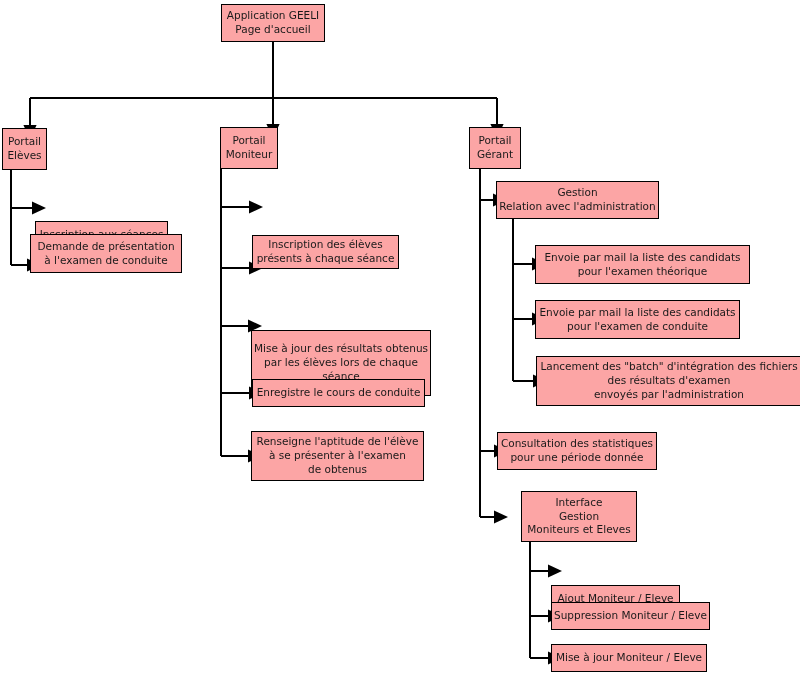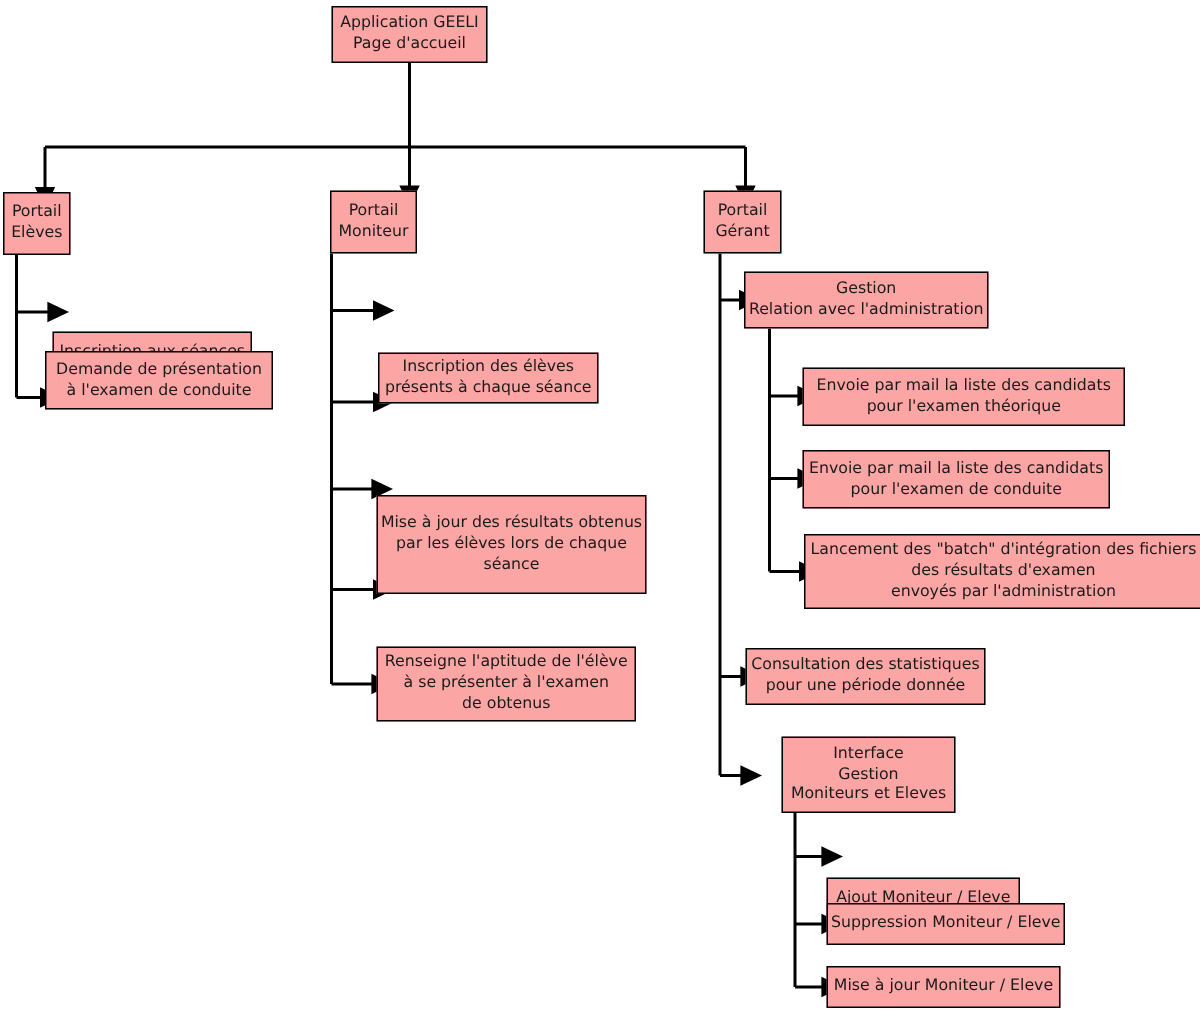--- a/index.html
+++ b/index.html
@@ -90,20 +90,21 @@
 
   <div class="node" style="left: 35px; top: 194px; width: 133px; height: 28px; margin-top: 27px;">Inscription aux séances</div>
   <div class="node" style="left: 30px; top: 234px; width: 152px; height: 39px;">Demande de présentation
 à l'examen de conduite</div>
 
   <div class="node" style="left: 252px; top: 235px; width: 147px; height: 34px;">Inscription des élèves
 présents à chaque séance</div>
   <div class="node" style="left: 251px; top: 301px; width: 180px; height: 66px; margin-top: 29px;">Mise à jour des résultats obtenus
 par les élèves lors de chaque
 séance</div>
+  <div class="node" style="left: 252px; top: 379px; width: 173px; height: 28px;">Enregistre le cours de conduite</div>
   <div class="node" style="left: 251px; top: 431px; width: 173px; height: 50px;">Renseigne l'aptitude de l'élève
 à se présenter à l'examen
 de obtenus</div>
 
   <div class="node" style="left: 496px; top: 181px; width: 163px; height: 38px;">Gestion
 Relation avec l'administration</div>
   <div class="node" style="left: 535px; top: 245px; width: 215px; height: 39px;">Envoie par mail la liste des candidats
 pour l'examen théorique</div>
   <div class="node" style="left: 535px; top: 300px; width: 205px; height: 39px;">Envoie par mail la liste des candidats
 pour l'examen de conduite</div>

